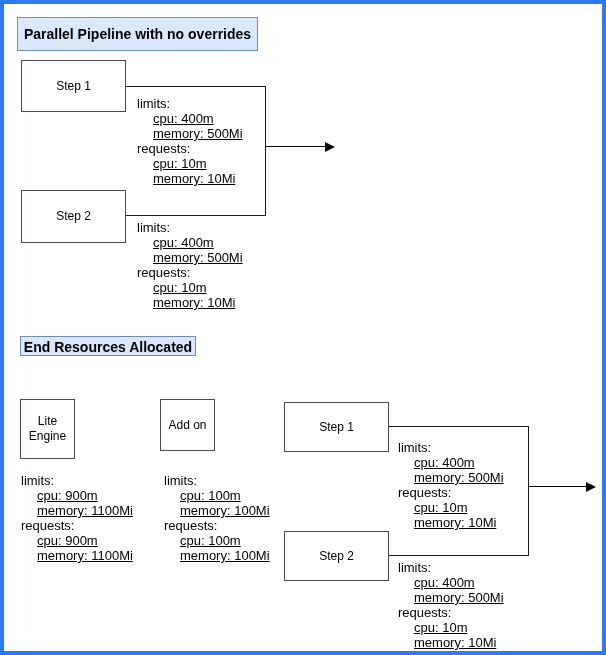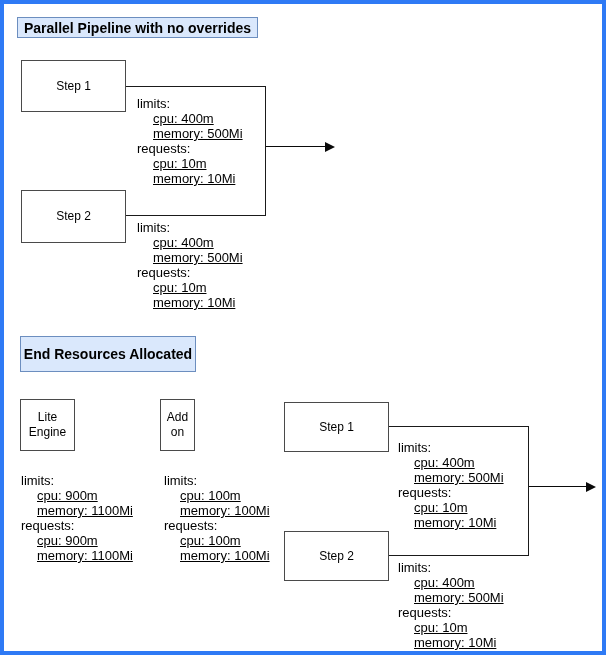--- a/index.html
+++ b/index.html
@@ -71,21 +71,21 @@
     line-height: 15px;
     white-space: nowrap;
   }
   .res .ind { padding-left: 16px; text-decoration: underline; }
 </style>
 </head>
 <body>
 
 <div id="canvas">
 
-  <div class="titlebox" style="left:13px; top:13px; width:241px; height:21px;">
+  <div class="titlebox" style="left:13px; top:13px; width:241px; height:34px;">
     <span>Parallel Pipeline with no overrides</span>
   </div>
 
   <div class="node" style="left:17px; top:56px; width:105px; height:52px;">
     <span>Step 1</span>
   </div>
 
   <div class="node" style="left:17px; top:186px; width:105px; height:53px;">
     <span>Step 2</span>
   </div>
@@ -106,30 +106,30 @@
 
   <div class="res" style="left:133px; top:216px;">
     <div>limits:</div>
     <div class="ind">cpu: 400m</div>
     <div class="ind">memory: 500Mi</div>
     <div>requests:</div>
     <div class="ind">cpu: 10m</div>
     <div class="ind">memory: 10Mi</div>
   </div>
 
-  <div class="titlebox" style="left:16px; top:332px; width:176px; height:36px;">
+  <div class="titlebox" style="left:16px; top:332px; width:176px; height:20px;align-items:flex-end;">
     <span>End Resources Allocated</span>
   </div>
 
-  <div class="node" style="left:16px; top:395px; width:55px; height:52px;">
+  <div class="node" style="left:16px; top:395px; width:55px; height:60px;">
     <span>Lite</span>
     <span>Engine</span>
   </div>
 
-  <div class="node" style="left:156px; top:395px; width:35px; height:52px;">
+  <div class="node" style="left:156px; top:395px; width:55px; height:52px;">
     <span>Add on</span>
   </div>
 
   <div class="node" style="left:280px; top:398px; width:105px; height:50px;">
     <span>Step 1</span>
   </div>
 
   <div class="node" style="left:280px; top:527px; width:105px; height:50px;">
     <span>Step 2</span>
   </div>

